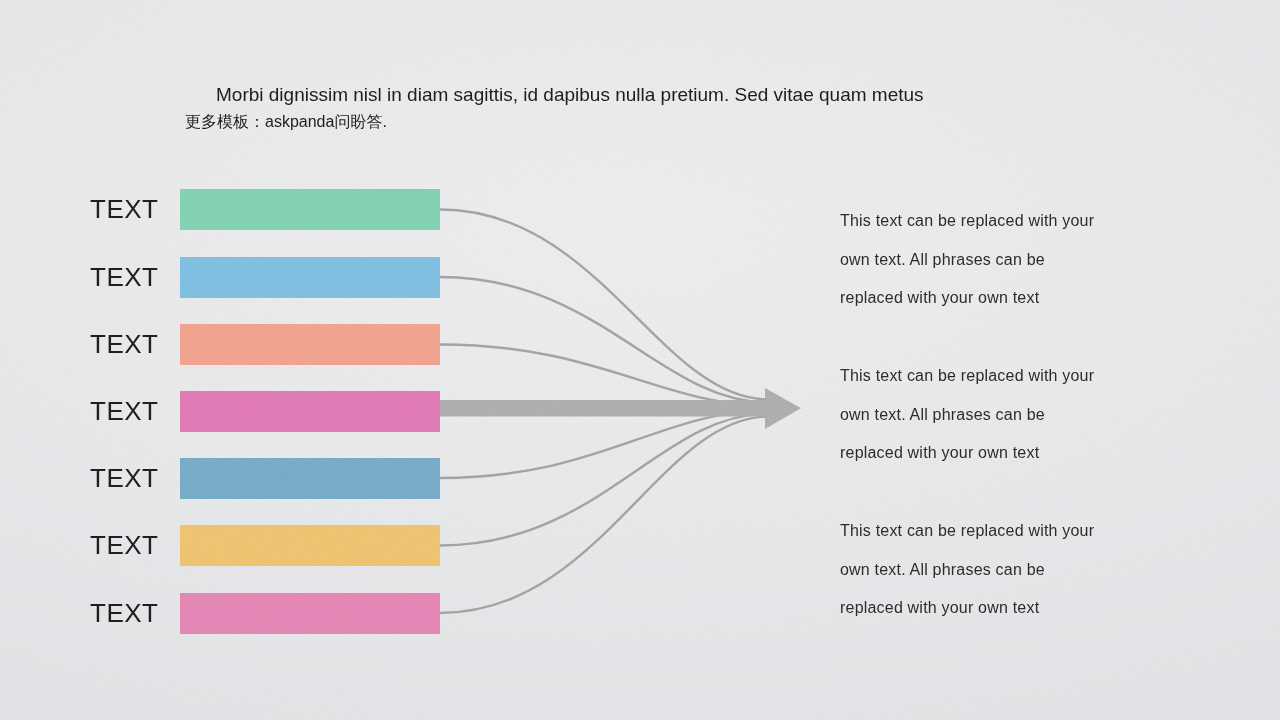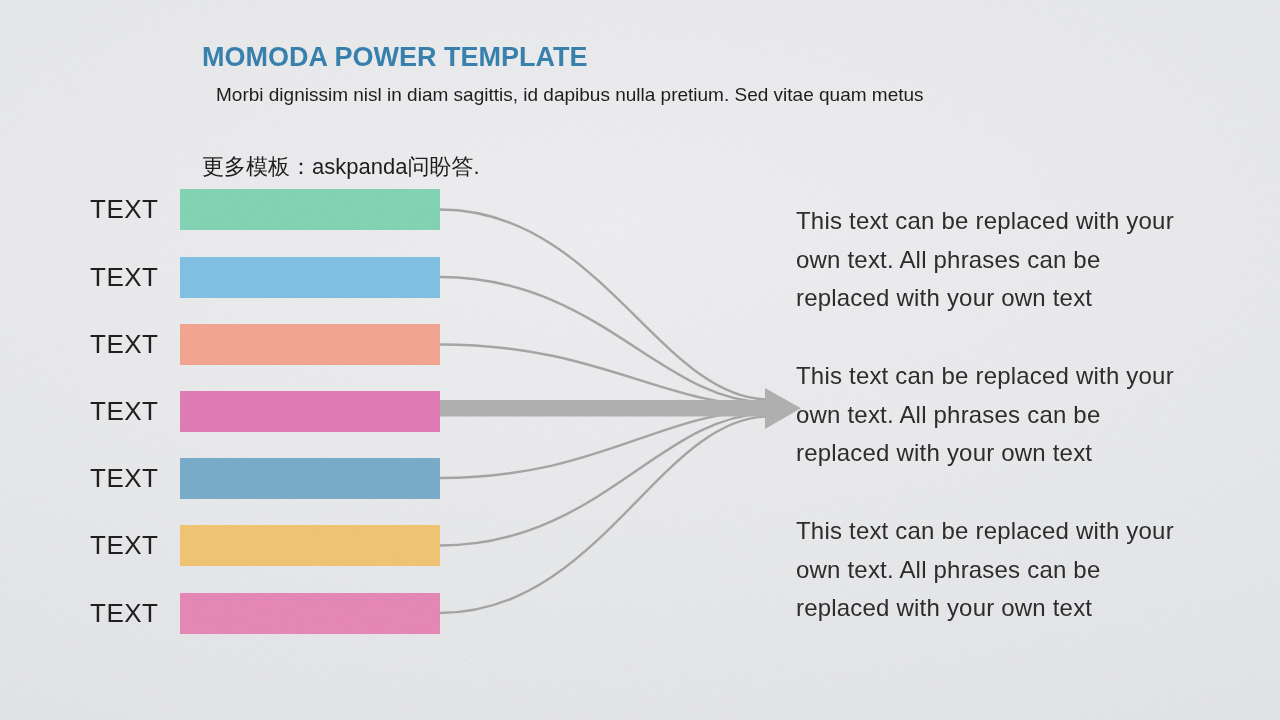--- a/index.html
+++ b/index.html
@@ -28,54 +28,53 @@
   .title{
     position:absolute;left:202px;top:42px;
     font-size:27px;font-weight:bold;letter-spacing:0px;
     z-index:5;
   }
   .subtitle{
     position:absolute;left:216px;top:84px;
     font-size:19px;color:#121212;z-index:5;
   }
   .subtitle-cn{
-    position:absolute;left:202px;top:112px;
-    font-size:22px;color:#121212;z-index:5;margin-top:40px;
+    position:absolute;left:185px;top:112px;
+    font-size:16px;color:#121212;z-index:5;
   }
   
   .row{position:absolute;left:0;width:460px;height:41px;z-index:4;}
   .row-label{
     position:absolute;left:90px;top:0;height:41px;line-height:41px;
     font-size:26px;color:#141414;letter-spacing:0.5px;
   }
   .row-bar{
     position:absolute;left:180px;top:0;width:260px;height:41px;
   }
   
   .connector-layer{
     position:absolute;left:0;top:0;width:1280px;height:720px;z-index:3;
     pointer-events:none;
   }
   
   .para{
-    position:absolute;left:796px;width:385px;
-    font-size:24px;line-height:38.6px;color:#222222;
+    position:absolute;left:840px;width:385px;
+    font-size:16px;line-height:38.6px;color:#222222;
     letter-spacing:0.2px;white-space:pre-line;z-index:5;
   }
   .para-1{top:202px;}
   .para-2{top:357px;}
   .para-3{top:512px;}
 </style>
 </head>
 <body>
 
 <div class="slide">
 
 
-  <div class="title" style="color: rgb(46, 124, 171);">MOMODA POWER TEMPLATE</div>
 
   <div class="subtitle">Morbi dignissim nisl in diam sagittis, id dapibus nulla pretium. Sed vitae quam metus</div>
 
   <div class="subtitle-cn">更多模板：askpanda问盼答.</div>
 
   <svg class="connector-layer" id="connector-svg" viewBox="0 0 1280 720">
       <path d="M 440 209.5 C 600 209.5 660 399.5 769 399.5" fill="none" stroke="#a2a2a2" stroke-width="2.4"></path>
       <path d="M 440 277 C 600 277 660 402.5 769 402.5" fill="none" stroke="#a2a2a2" stroke-width="2.4"></path>
       <path d="M 440 344.5 C 600 344.5 660 405.5 769 405.5" fill="none" stroke="#a2a2a2" stroke-width="2.4"></path>
       <path d="M 440 478 C 600 478 660 410.5 769 410.5" fill="none" stroke="#a2a2a2" stroke-width="2.4"></path>

